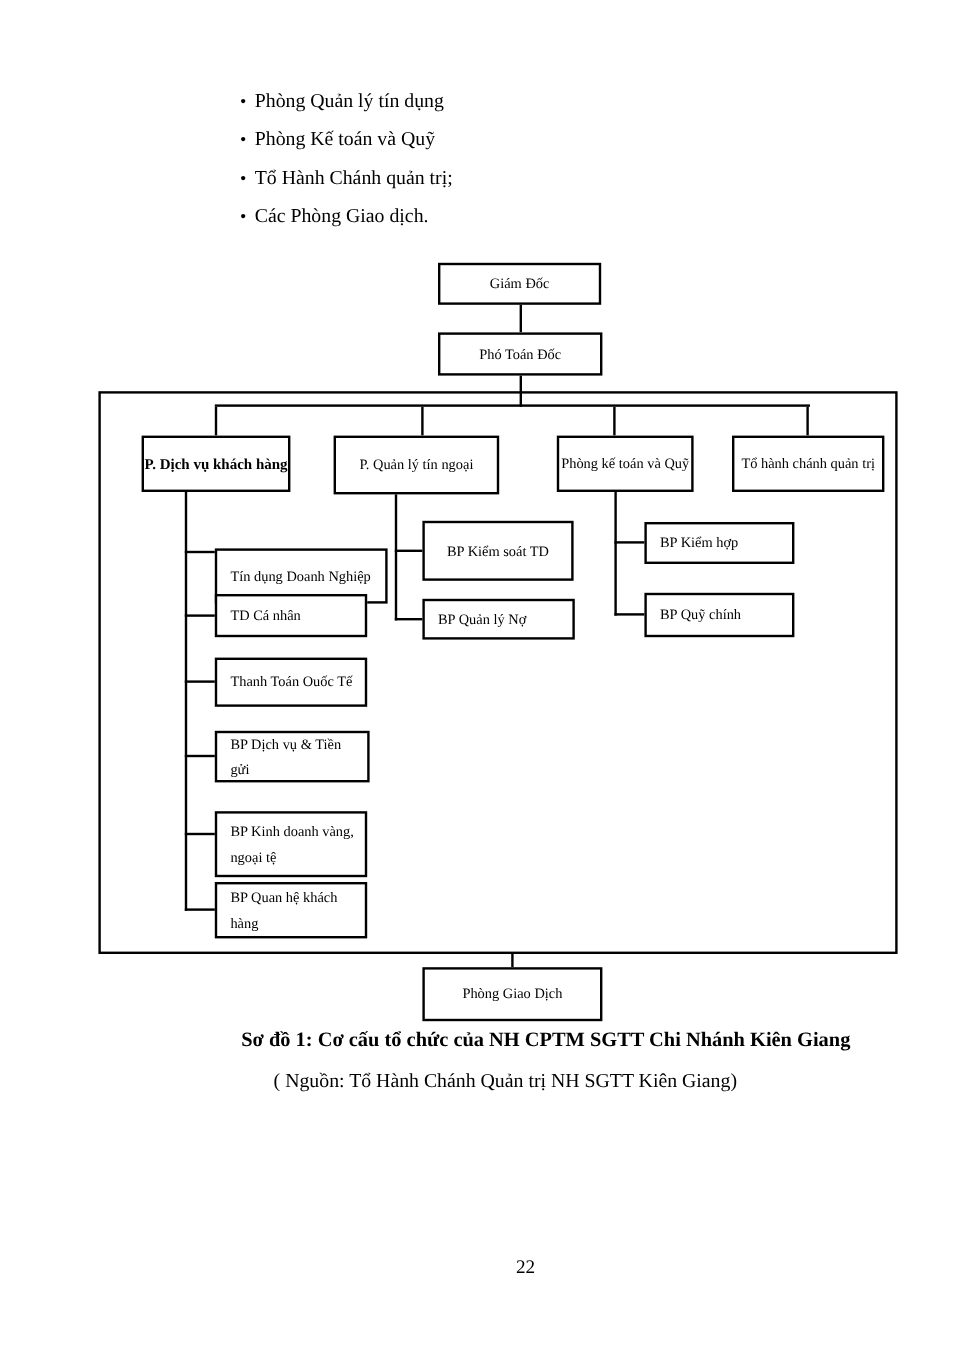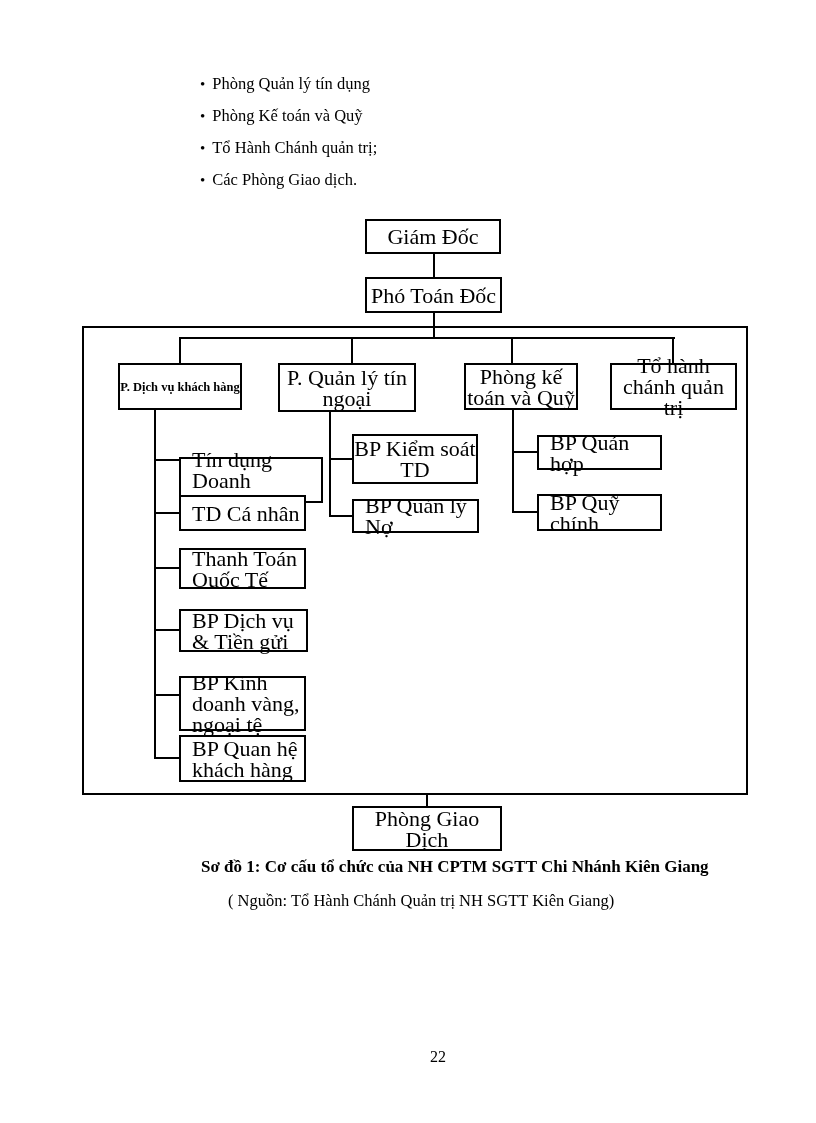--- a/index.html
+++ b/index.html
@@ -21,21 +21,21 @@
   
   .box {
     position: absolute;
     border: 2px solid #000000;
     background: #ffffff;
     box-sizing: border-box;
     display: flex;
     align-items: center;
     justify-content: center;
     text-align: center;
-    font-size: 22px;
+    font-size: 12px;
     line-height: 21px;
   }
   .box.small { font-size: 12.5px; line-height: 16px; }
   .box.left-text {
     justify-content: flex-start;
     text-align: left;
     padding-left: 11px;
     padding-right: 3px;
   }
   .outer-frame {
@@ -183,21 +183,21 @@
   <div class="hline" id="ln-stub-m1"></div>
   <div class="hline" id="ln-stub-m2"></div>
 
   <div class="box" id="box-m1">BP Kiểm soát TD</div>
   <div class="box left-text" id="box-m2">BP Quản lý Nợ</div>
 
   <div class="vline" id="ln-spine-right"></div>
   <div class="hline" id="ln-stub-r1"></div>
   <div class="hline" id="ln-stub-r2"></div>
 
-  <div class="box left-text" id="box-r1">BP Quản hợp</div>
+  <div class="box left-text" id="box-r1">BP Kiểm hợp</div>
   <div class="box left-text" id="box-r2">BP Quỹ chính</div>
 
   <div class="vline" id="ln-v-bottom"></div>
   <div class="box" id="box-bottom">Phòng Giao Dịch</div>
 
   <div class="caption">Sơ đồ 1: Cơ cấu tổ chức của NH CPTM SGTT Chi Nhánh Kiên Giang</div>
   <div class="source-line">( Nguồn: Tổ Hành Chánh Quản trị NH SGTT Kiên Giang)</div>
   <div class="page-number">22</div>
 
 </div>

